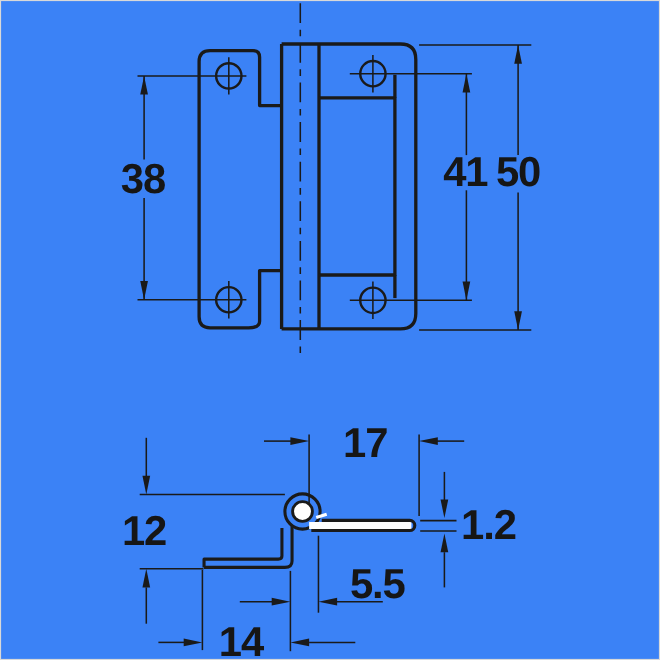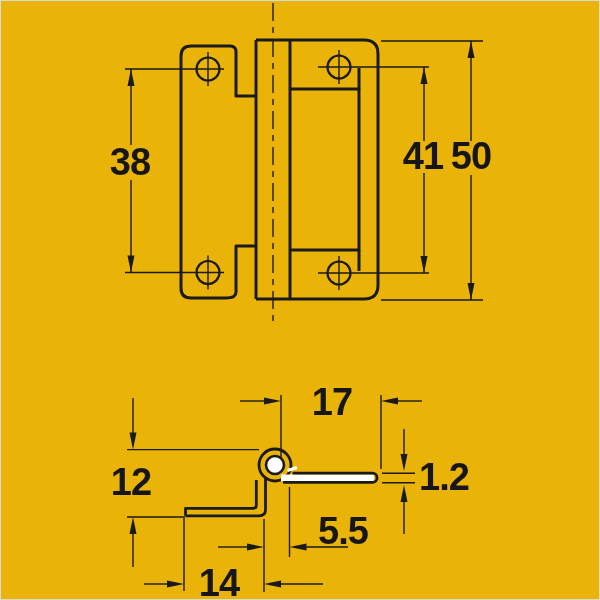--- a/index.html
+++ b/index.html
@@ -4,21 +4,21 @@
 <style>
   html, body {
     margin: 0;
     padding: 0;
     background: #ffffff;
   }
   .canvas {
     position: relative;
     width: 598px;
     height: 598px;
-    background: #eab308;
+    background: #3b82f6;
     border: 1px solid #d9d9d9;
     overflow: hidden;
     font-family: "Liberation Sans", "DejaVu Sans", sans-serif;
   }
   svg { display: block; }
   .dim-label {
     font-family: "Liberation Sans", "DejaVu Sans", sans-serif;
     font-weight: bold;
     font-size: 38px;
     fill: #161616;

